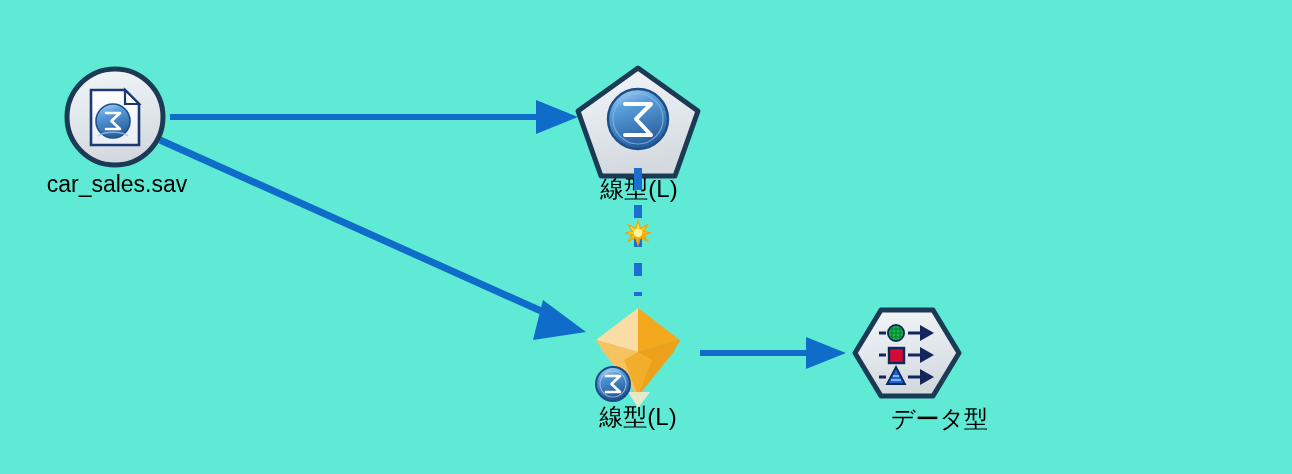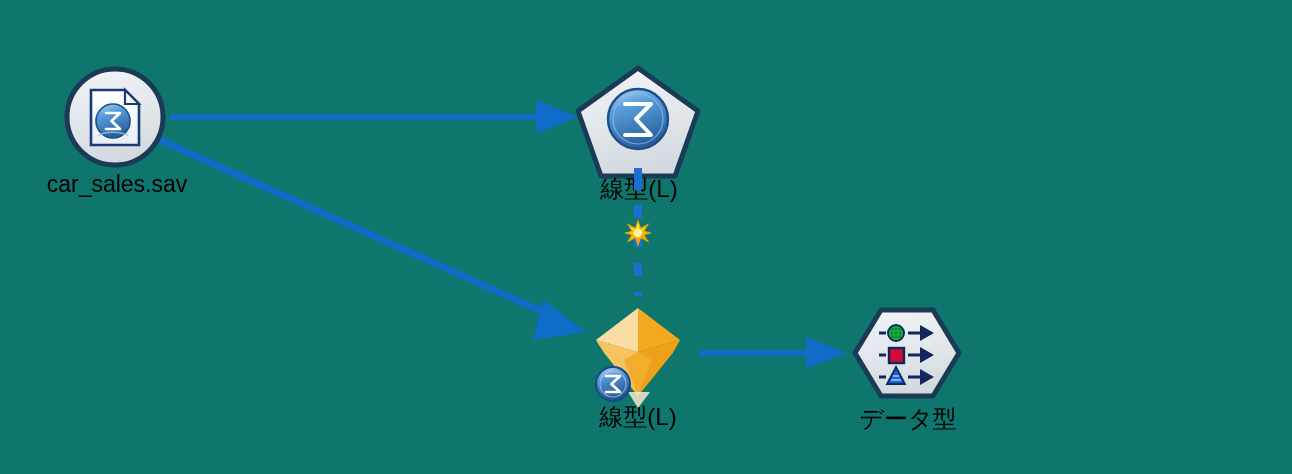--- a/index.html
+++ b/index.html
@@ -12,21 +12,21 @@
     height: 474px;
     position: relative;
     overflow: hidden;
     font-family: "Liberation Sans", "DejaVu Sans", sans-serif;
   }
   #canvas {
     position: absolute;
     left: 0; top: 0;
     width: 1292px;
     height: 474px;
-    background: #0f766e;
+    background: #5eead4;
   }
   .node {
     position: absolute;
   }
   .node-label {
     position: absolute;
     text-align: center;
     color: #000000;
     font-size: 23px;
     line-height: 28px;
@@ -173,16 +173,16 @@
         <line x1="60" y1="55" x2="80" y2="55" stroke="#13255c" stroke-width="3"></line>
         <polygon points="72,47 86,55 72,63" fill="#13255c"></polygon>
 
         <line x1="31" y1="77" x2="38" y2="77" stroke="#13255c" stroke-width="3"></line>
         <polygon points="48,67 57,84 39,84" fill="#1c5fd6" stroke="#0a2b57" stroke-width="1.8"></polygon>
         <path d="M43,80 L53,80 M45,76 L51,76" stroke="#9fd0f5" stroke-width="1.3"></path>
         <line x1="60" y1="77" x2="80" y2="77" stroke="#13255c" stroke-width="3"></line>
         <polygon points="72,69 86,77 72,85" fill="#13255c"></polygon>
       </g>
     </svg>
-    <div class="node-label label-jp" style="left:-20px; top:105px; width:160px;">データ型</div>
+    <div class="node-label label-jp" style="left:-20px; top:105px; width:160px;text-align:right;">データ型</div>
   </div>
 
 </div>
 
 </body></html>

